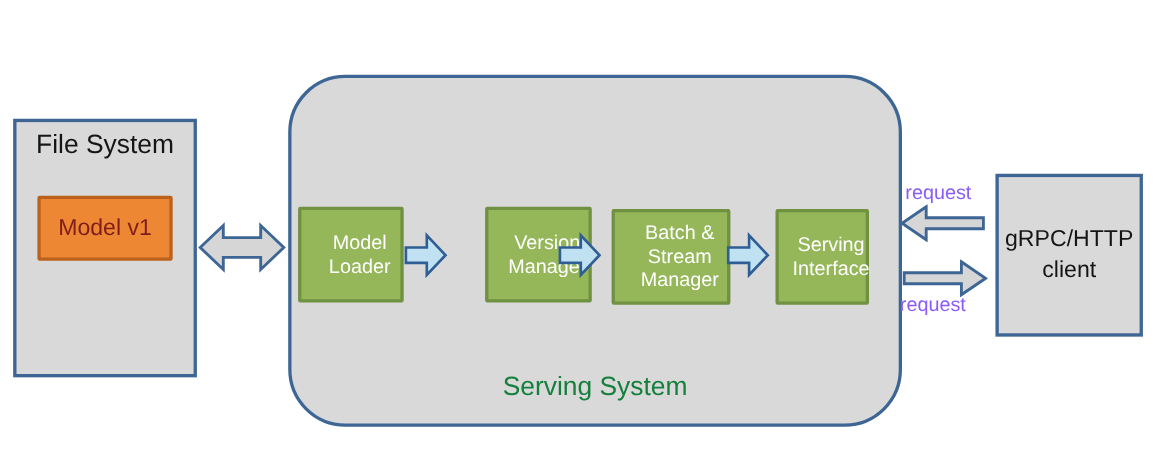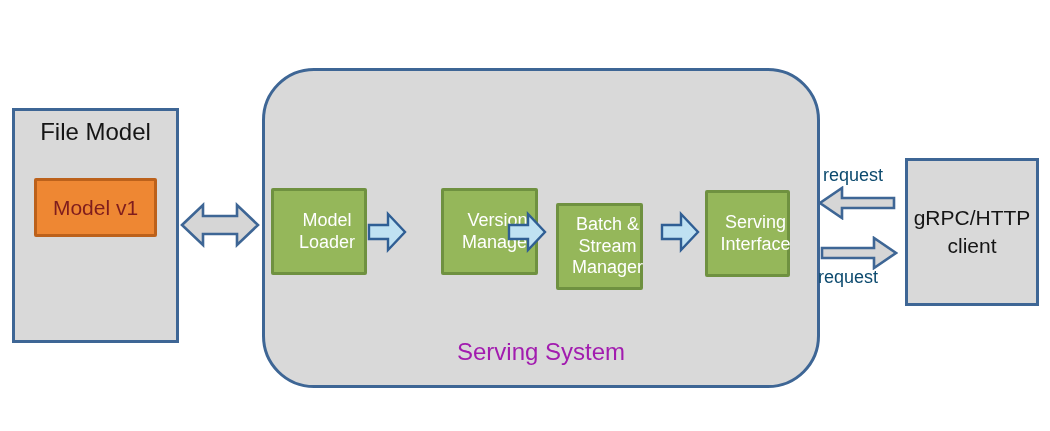--- a/index.html
+++ b/index.html
@@ -48,64 +48,64 @@
   
   .serving-system{
     left:262px;top:68px;width:558px;height:320px;
     background:var(--container-fill);
     border:3px solid var(--outline-blue);
     border-radius:52px;
   }
   .ss-title{
     position:absolute;bottom:19px;left:0;right:0;
     text-align:center;
-    font-size:24px;color:#a21caf;
+    font-size:24px;color:#15803d;
   }
   .component{
     position:absolute;top:117px;height:87px;
     background:var(--component-green-fill);
     border:3px solid var(--component-green-border);
     border-radius:2px;
     display:flex;align-items:center;justify-content:center;
     text-align:center;
     color:#ffffff;font-size:18px;line-height:1.22;
     white-space:pre-line;
     padding-left:16px;
   }
   .comp-0{left:6px;width:96px;}
   .comp-1{left:145px;width:97px;margin-left:31px;}
-  .comp-2{left:291px;top:132px;width:87px;}
+  .comp-2{left:291px;top:119px;width:108px;}
   .comp-3{left:440px;top:119px;width:85px;}
 
   
   .flow-arrow{width:42px;height:42px;}
   .flow-arrow path{fill:var(--flow-arrow-fill);stroke:var(--flow-arrow-border);stroke-width:2.4;stroke-linejoin:miter;}
   .gray-arrow path{fill:var(--gray-arrow-fill);stroke:var(--outline-blue);stroke-width:2.6;stroke-linejoin:miter;}
 
   .flow-label{
-    color:#0c4a6e;font-size:18px;
+    color:#8b5cf6;font-size:18px;
   }
   
   .client-box{
     left:905px;top:158px;width:134px;height:148px;
     background:var(--container-fill);
     border:3px solid var(--outline-blue);
     display:flex;align-items:center;justify-content:center;
     text-align:center;
     color:#151515;font-size:21px;line-height:1.32;
     white-space:pre-line;
   }
 </style>
 </head>
 <body>
 
 <div class="canvas">
 
   <div class="abs file-system">
-    <div class="fs-title">File Model</div>
+    <div class="fs-title">File System</div>
     <div class="model-box model-v1">
       <span>Model v1</span>
     </div>
   </div>
 
   <svg class="abs gray-arrow" style="left:180px;top:201px;" width="80" height="48" viewBox="0 0 80 48">
     <path d="M2 24 L23 4 V15 H57 V4 L78 24 L57 44 V33 H23 V44 Z"></path>
   </svg>
 
   <div class="abs serving-system">

